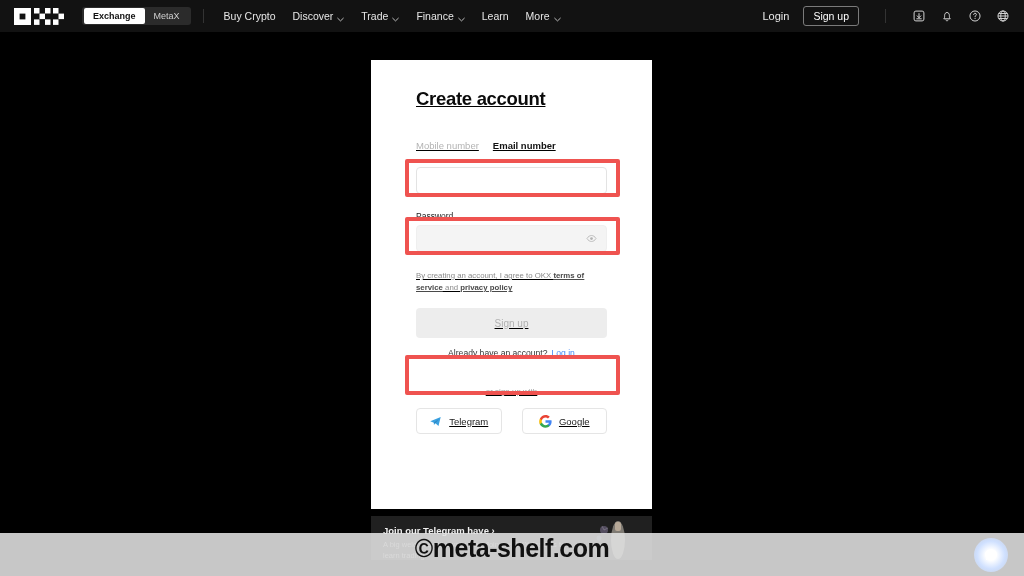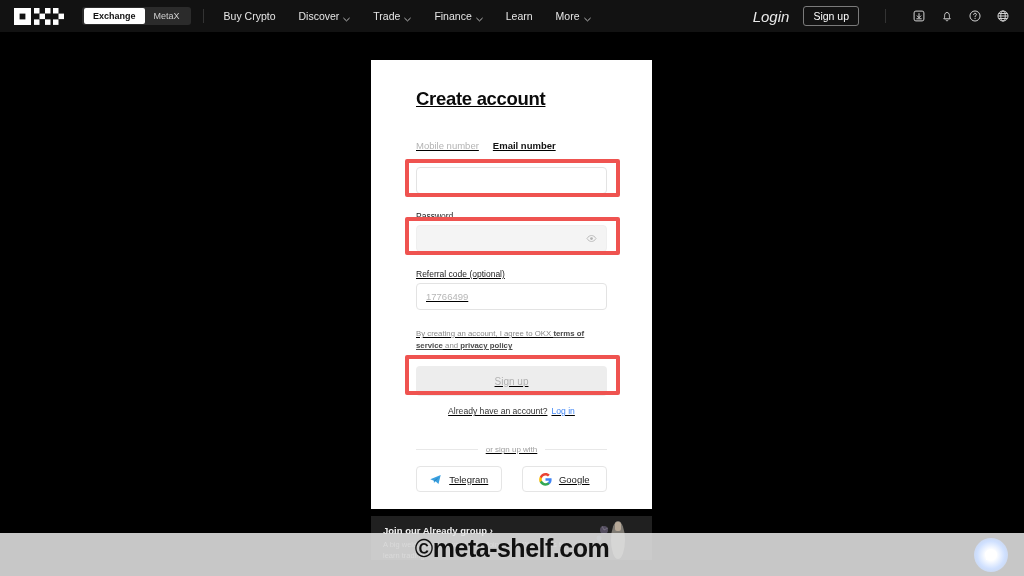--- a/index.html
+++ b/index.html
@@ -29,32 +29,32 @@
   }
   .seg-item {
     font-size: 9px; color: #cfcfcf;
     padding: 0 9px; height: 16px; line-height: 16px;
     border-radius: 2px; white-space: nowrap; cursor: pointer;
   }
   .seg-item.active { background: #fff; color: #111; font-weight: 600; }
 
   .nav-divider { width: 1px; height: 14px; background: #333; margin: 0 12px; }
 
-  .nav-links { display: flex; align-items: center; gap: 23px; margin-left: 8px; }
+  .nav-links { display: flex; align-items: center; gap: 17px; margin-left: 8px; }
   .nav-link {
     font-size: 10.5px; color: #e6e6e6; cursor: pointer;
     display: flex; align-items: center; gap: 4px; white-space: nowrap;
   }
   .caret { width: 7px; height: 7px; display: inline-block; }
 
   .nav-right {
     margin-left: auto; display: flex; align-items: center; gap: 14px;
     margin-right: 14px;
   }
-  .login-link { font-size: 15px; color: #e9e9e9; cursor: pointer; font-style: italic; }
+  .login-link { font-size: 11px; color: #e9e9e9; cursor: pointer; }
   .signup-btn {
     font-size: 10.5px; color: #fff; border: 1px solid #7a7a7a;
     padding: 3px 9px; border-radius: 3px; cursor: pointer; white-space: nowrap;
   }
   .nav-icons { display: flex; align-items: center; gap: 14px; }
   .nav-icon { width: 14px; height: 14px; cursor: pointer; opacity: .92; }
   .nav-icon svg { display: block; }
 
   
   .card {
@@ -291,26 +291,20 @@
           <span class="ph"></span>
           <span class="eye">
             <svg width="11" height="11" viewBox="0 0 20 20" fill="none" stroke="#7d7d7d" stroke-width="1.5">
               <path d="M1.8 10 C4 6.3 6.9 4.6 10 4.6 C13.1 4.6 16 6.3 18.2 10 C16 13.7 13.1 15.4 10 15.4 C6.9 15.4 4 13.7 1.8 10 Z" stroke-linejoin="round"></path>
               <circle cx="10" cy="10" r="2.5" fill="#7d7d7d" stroke="none"></circle>
             </svg>
           </span>
         </div>
       </div>
 
-      <div style="margin-top:17px;">
-        <div class="field-label">Referral code (optional)</div>
-        <div class="input-box">
-          <span class="ph">17766499</span>
-        </div>
-      </div>
 
       <div class="terms" style="margin-top:18px;">
         <span>By creating an account, I agree to OKX </span><a href="#">terms of service</a><span> and </span><a href="#">privacy policy</a>
       </div>
 
       <div style="margin-top:14px;">
         <div class="signup-cta">Sign up</div>
       </div>
 
       <div class="have-acct">
@@ -343,21 +337,21 @@
             </svg>
           </span>
           <span>Google</span>
         </div>
       </div>
 
     </div>
   </div>
 
   <div class="tg-banner">
-    <div class="tg-title">Join our Already group ›</div>
+    <div class="tg-title">Join our Telegram have ›</div>
     <div class="tg-sub">A big welcome gift awaits you! Join the OKX Traders to learn trading.</div>
     <div class="tg-deco">
       <svg width="52" height="44" viewBox="0 0 52 44">
         <ellipse cx="30" cy="22" rx="7" ry="19" fill="#e9e2d4" opacity="0.55"></ellipse>
         <rect x="27" y="4" width="6" height="9" rx="2" fill="#f0d8c0" opacity="0.7"></rect>
         <circle cx="16" cy="12" r="4" fill="#cdb6f5" opacity="0.35"></circle>
         <circle cx="11" cy="20" r="2.5" fill="#9fd8ff" opacity="0.35"></circle>
         <path d="M14 8 L16 12 L20 10" stroke="#ffffff" stroke-width="0.8" fill="none" opacity="0.3"></path>
       </svg>
     </div>

